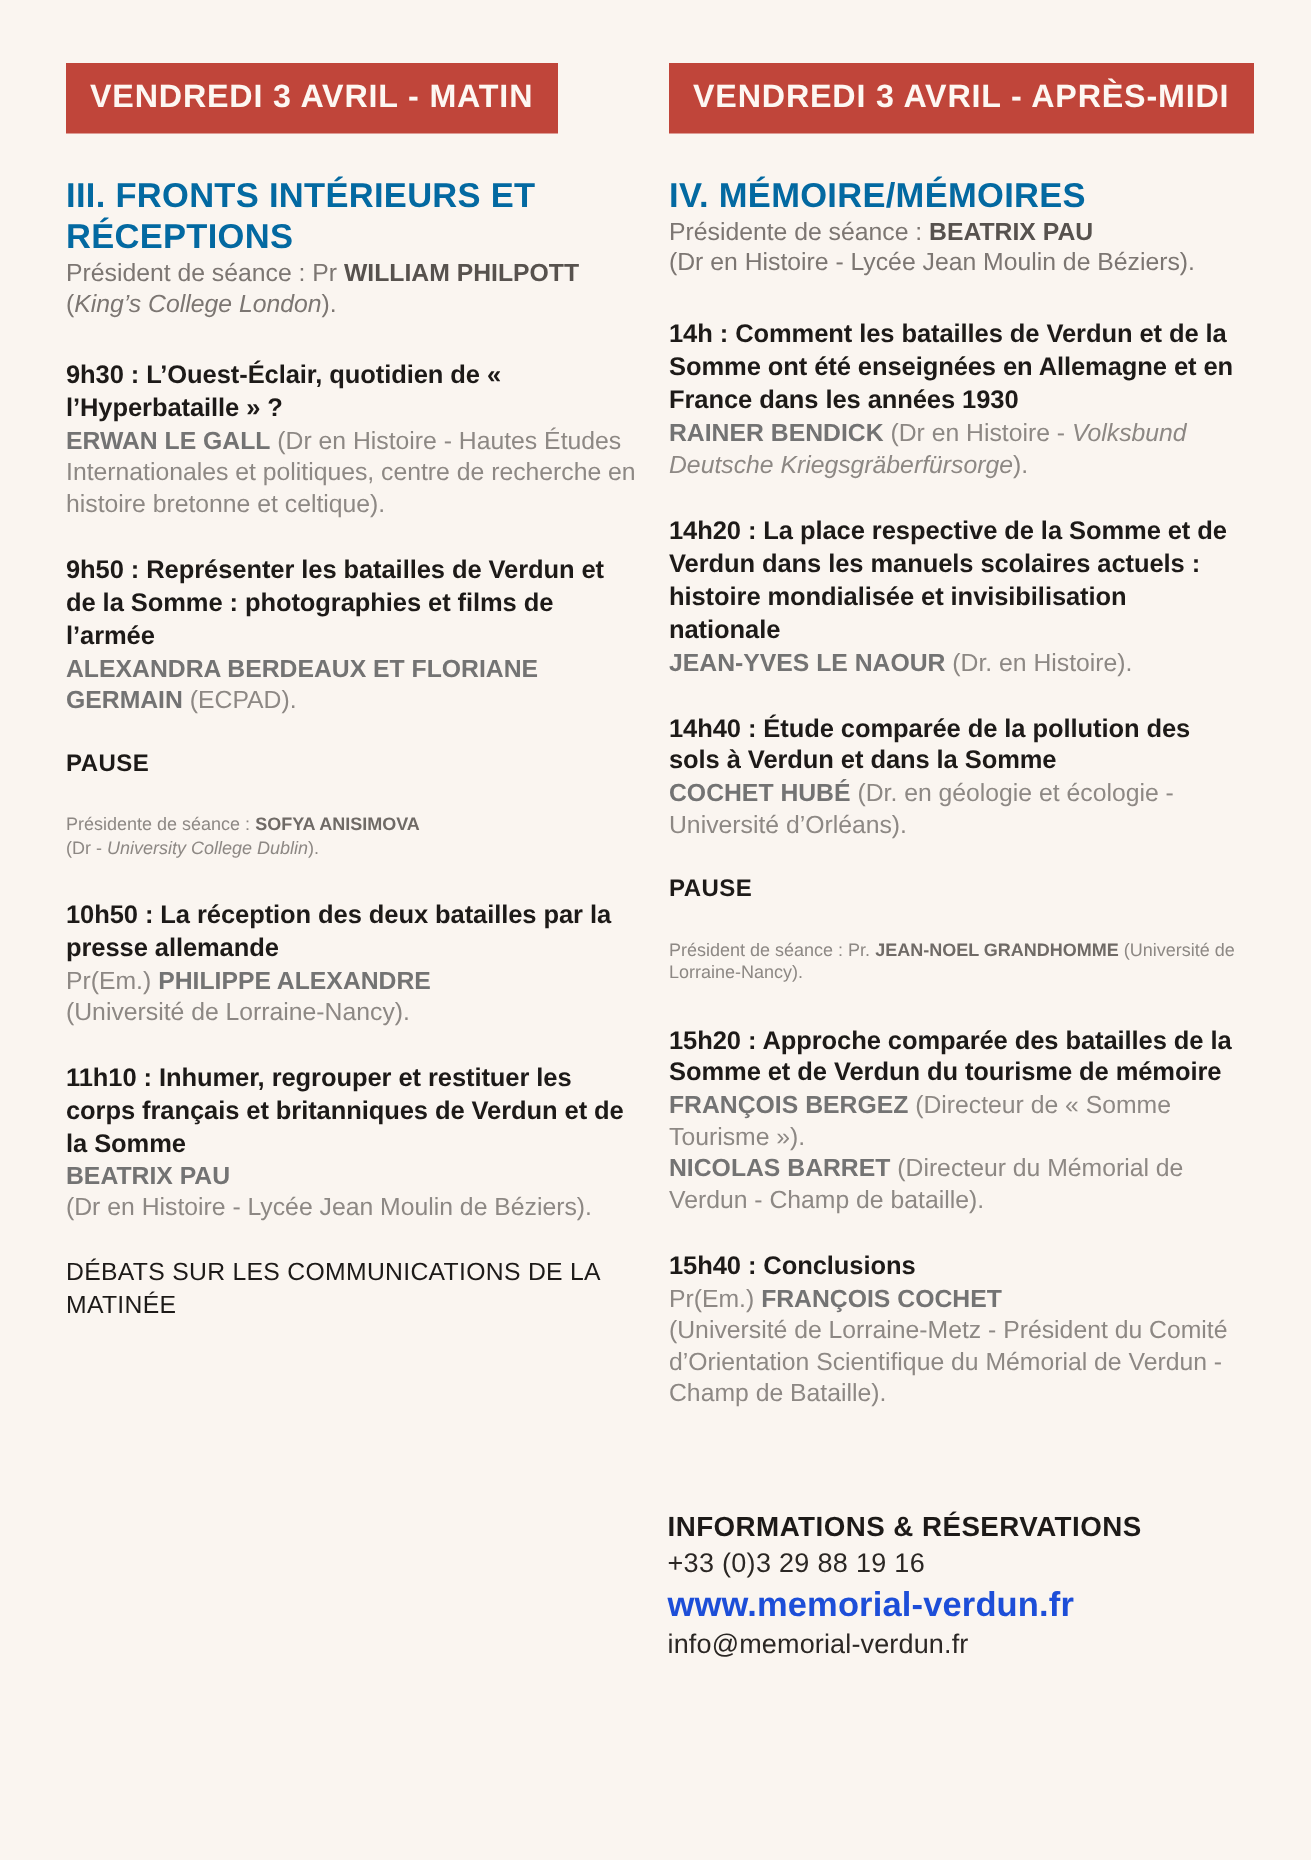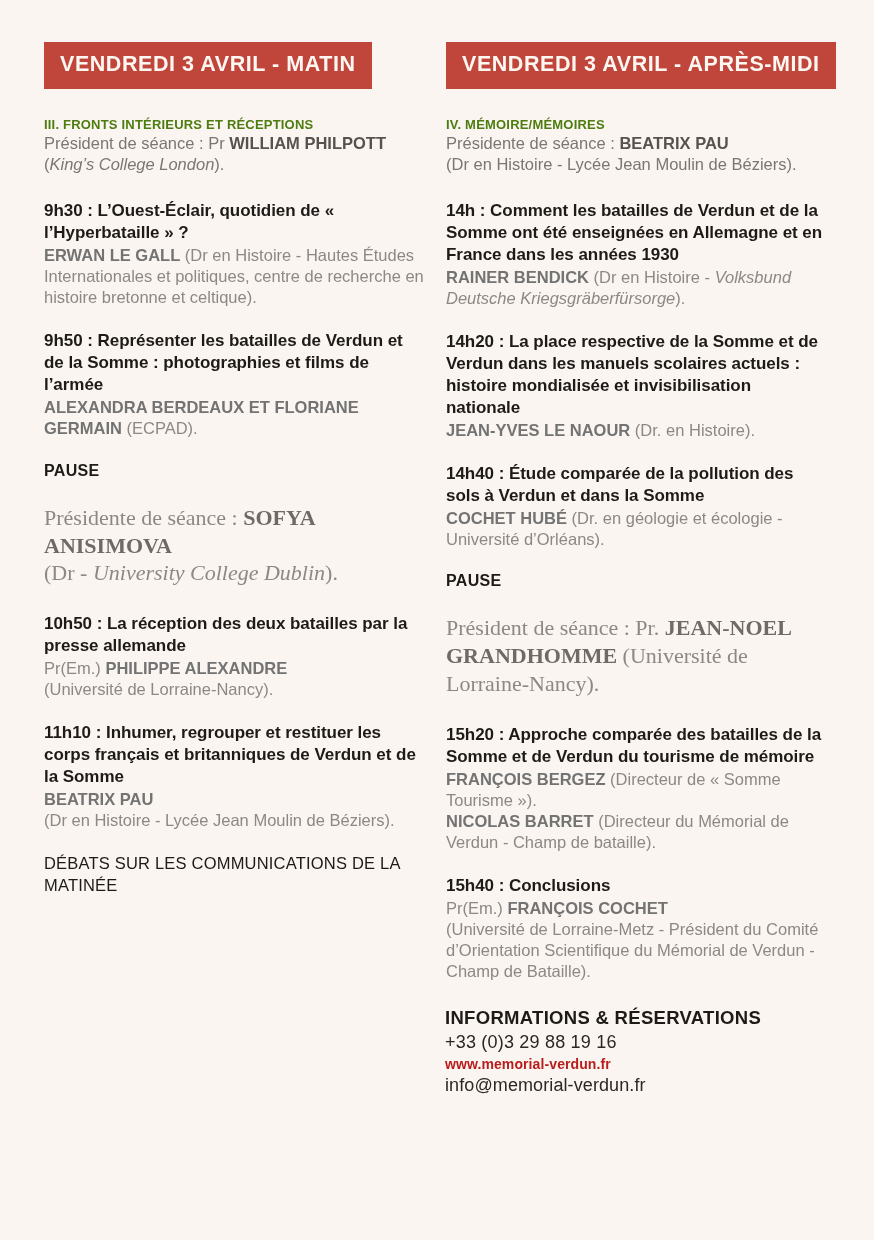--- a/index.html
+++ b/index.html
@@ -43,22 +43,22 @@
     font-weight: bold;
     letter-spacing: 0.55px;
     padding: 12px 16px 13px 16px;
     line-height: 1;
     margin-bottom: 28px;
     white-space: nowrap;
   }
 
   
   .session-title {
-    color: #4d7c0f;
-    font-size: 13px;
+    color: #0369a1;
+    font-size: 23px;
     font-weight: bold;
     letter-spacing: 0.2px;
     line-height: 1.18;
     margin: 0 0 1px 0;
   }
   .chair {
     color: #7c7672;
     font-size: 16.5px;
     line-height: 1.26;
     margin: 0 0 26px 0;
@@ -92,24 +92,23 @@
     font-size: 16px;
     font-weight: bold;
     color: #1d1a18;
     letter-spacing: 0.3px;
     line-height: 1.3;
     margin: 0 0 22px 0;
   }
 
   .chair-inline {
     color: #8d8884;
-    font-size: 22px;
+    font-size: 12px;
     line-height: 1.27;
     margin: 0 0 26px 0;
-    font-family: Liberation Serif, serif;
   }
   .chair-inline b { color: #6f6a66; font-weight: bold; }
   .chair-inline i { font-style: italic; }
 
   .debate {
     font-size: 16.5px;
     font-weight: normal;
     color: #1d1a18;
     letter-spacing: 0.2px;
     line-height: 1.32;
@@ -130,23 +129,23 @@
     letter-spacing: 0.3px;
     margin: 0 0 3px 0;
   }
   .contact-phone {
     font-size: 18px;
     color: #2b2724;
     letter-spacing: 0.2px;
     margin: 0 0 3px 0;
   }
   .contact-web {
-    font-size: 14px;
-    font-weight: bold;
-    color: #b91c1c;
+    font-size: 23px;
+    font-weight: bold;
+    color: #1d4ed8;
     letter-spacing: 0.1px;
     margin: 0 0 3px 0;
   }
   .contact-mail {
     font-size: 18px;
     color: #2b2724;
     letter-spacing: 0.1px;
     margin: 0;
   }
 </style>

